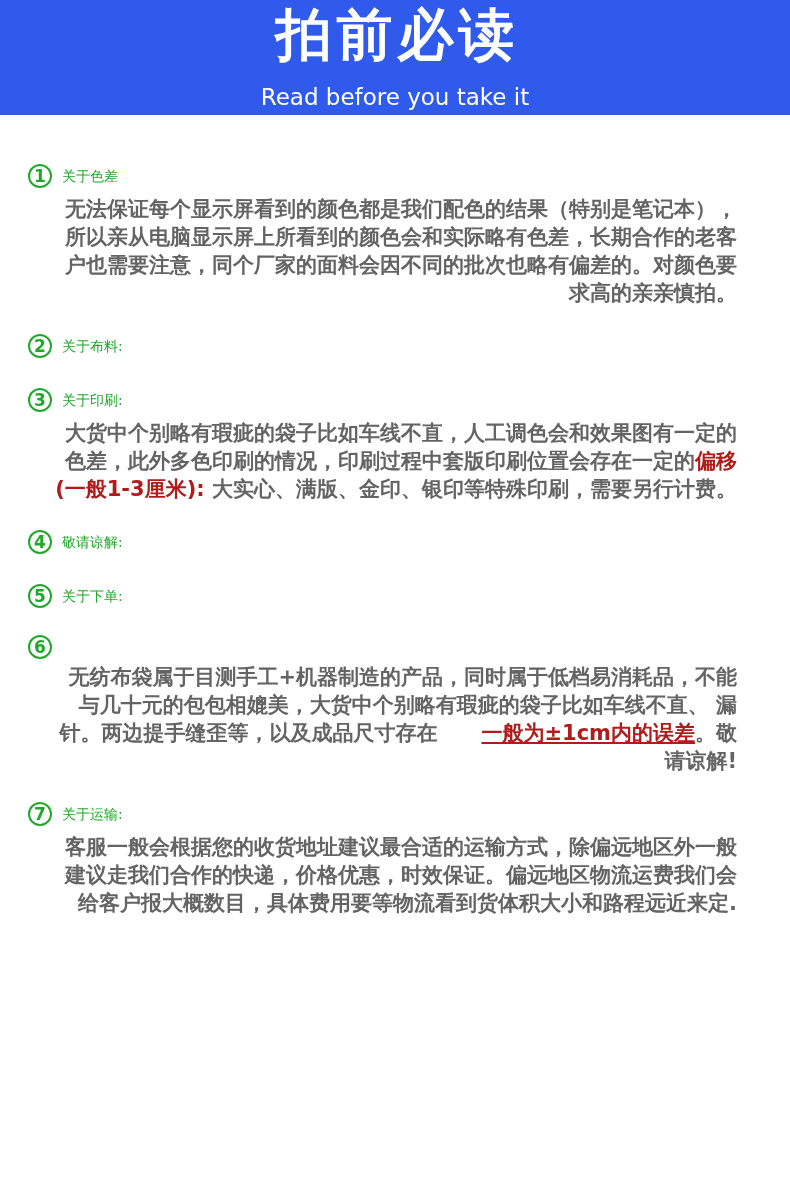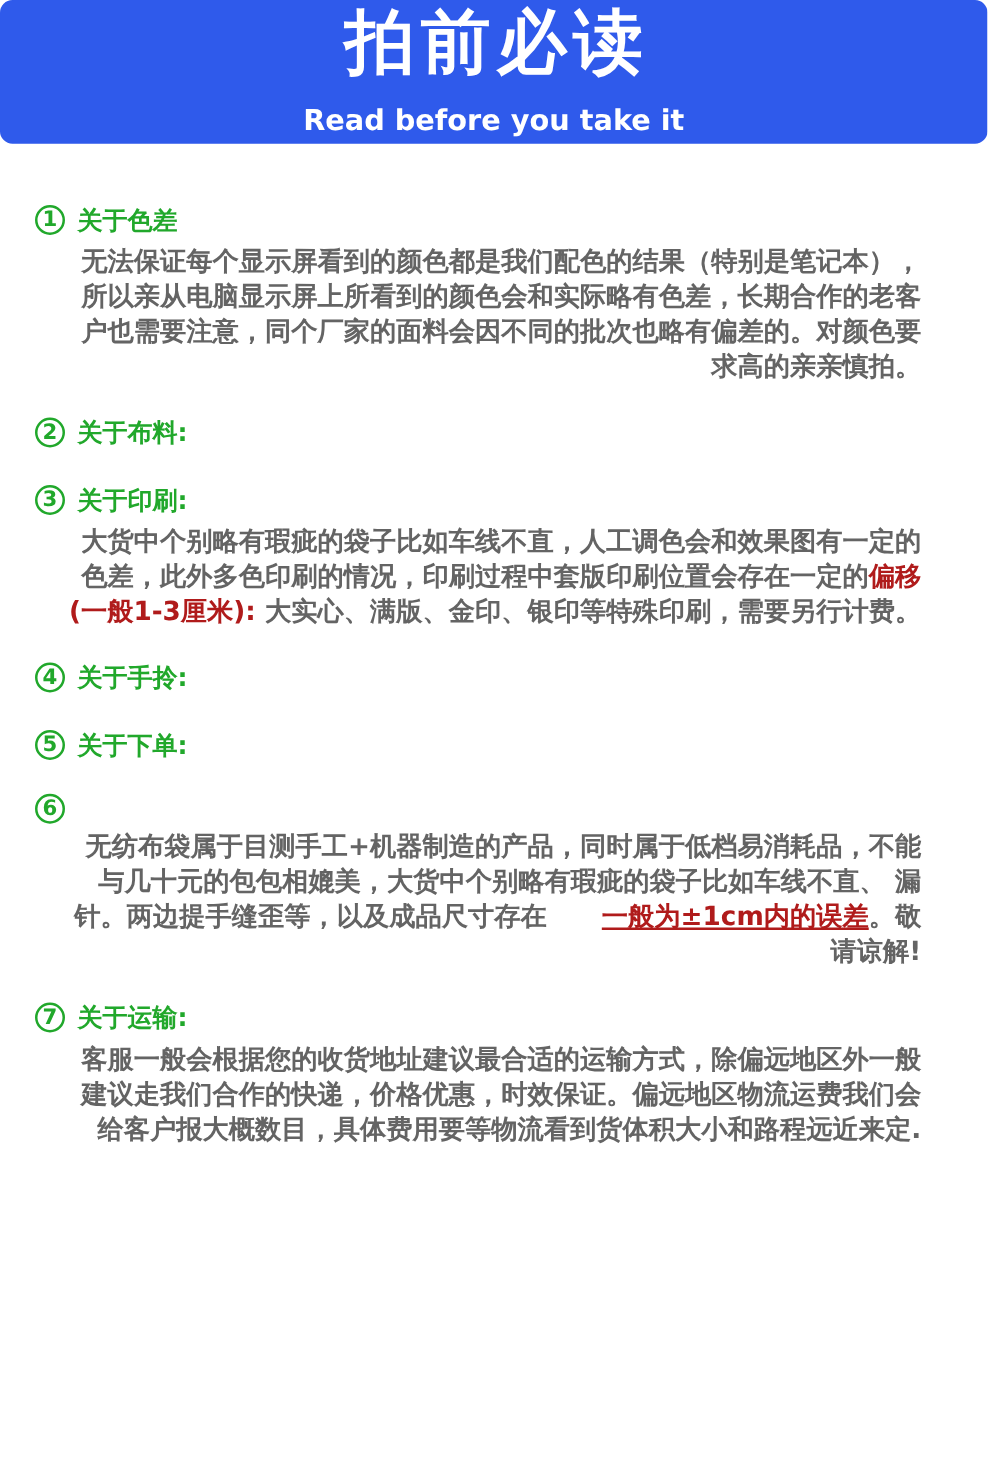--- a/index.html
+++ b/index.html
@@ -19,32 +19,31 @@
   }
   .banner{
     width:790px;
     height:115px;
     background:var(--blue);
     color:#ffffff;
     display:flex;
     flex-direction:column;
     align-items:center;
     justify-content:center;
-    border-radius:10px;
   }
   .banner-title{
     font-size:56px;
     font-weight:bold;
     line-height:1;
     letter-spacing:5px;
     text-indent:5px;
   }
   .banner-subtitle{
     font-size:23px;
-    font-weight:bold;
+    font-weight:normal;
     margin-top:23px;
     line-height:1;
   }
   .sections{
     padding:46px 50px 0 28px;
   }
   .sec{
     margin-bottom:24px;
   }
   .sec-head{
@@ -63,22 +62,22 @@
     color:var(--green);
     font-size:17px;
     font-weight:bold;
     display:inline-flex;
     align-items:center;
     justify-content:center;
     line-height:1;
   }
   .sec-title{
     color:var(--green);
-    font-size:20px;
-    font-weight:bold;
+    font-size:14px;
+    font-weight:normal;
   }
   .sec-body{
     margin:0 0 0 27px;
     width:682px;
     font-size:21px;
     font-weight:bold;
     color:var(--gray);
     line-height:28px;
     word-break:break-all;
     text-align:right;
@@ -111,21 +110,21 @@
       <section class="sec">
         <div class="sec-head">
           <span class="sec-num">3</span>
           <span class="sec-title">关于印刷:</span>
         </div>
         <p class="sec-body"><span class="run run-normal">大货中个别略有瑕疵的袋子比如车线不直，人工调色会和效果图有一定的色差，此外多色印刷的情况，印刷过程中套版印刷位置会存在一定的</span><span class="run run-red">偏移(一般1-3厘米): </span><span class="run run-normal">大实心、满版、金印、银印等特殊印刷，需要另行计费。</span></p>
       </section>
       <section class="sec">
         <div class="sec-head">
           <span class="sec-num">4</span>
-          <span class="sec-title">关于手拎:</span>
+          <span class="sec-title">敬请谅解:</span>
         </div>
       </section>
       <section class="sec">
         <div class="sec-head">
           <span class="sec-num">5</span>
           <span class="sec-title">关于下单:</span>
         </div>
       </section>
       <section class="sec">
         <div class="sec-head">

